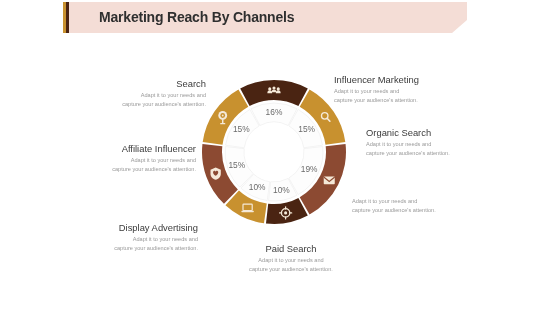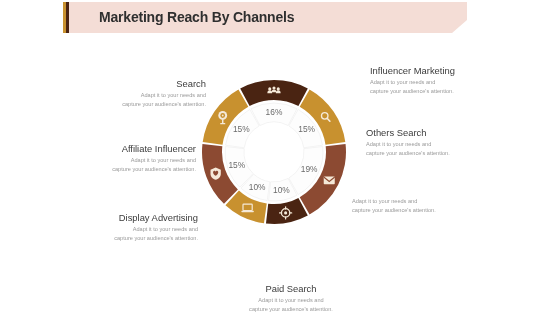--- a/index.html
+++ b/index.html
@@ -90,23 +90,23 @@
     font-size: 5.6px;
     color: #9a9a9a;
     line-height: 1.62;
   }
   .align-right { text-align: right; }
   .align-left  { text-align: left;  }
   .align-center{ text-align: center;}
 
   .co-others      { left: 56px;  top: 78px;  }
   .co-affiliate   { left: 46px;  top: 143px; }
-  .co-display     { left: 48px;  top: 212px; }
-  .co-paid        { left: 216px; top: 243px; margin-top: 40px; }
-  .co-influencer  { left: 334px; top: 65px; margin-left: 36px;  }
+  .co-display     { left: 48px;  top: 222px; }
+  .co-paid        { left: 216px; top: 243px; }
+  .co-influencer  { left: 334px; top: 74px;  }
   .co-organic     { left: 366px; top: 127px; }
   .co-email       { left: 352px; top: 197px; }
 </style>
 </head>
 <body>
 
 <div class="title-banner">
   <div class="banner-bg"></div>
   <div class="banner-accent-outer"></div>
   <div class="banner-accent-inner"></div>
@@ -240,21 +240,21 @@
 
 <div class="callout co-influencer align-left">
   <div class="c-title">Influencer Marketing</div>
   <div class="c-desc">
     <div>Adapt it to your needs and</div>
     <div>capture your audience's attention.</div>
   </div>
 </div>
 
 <div class="callout co-organic align-left">
-  <div class="c-title">Others Search</div>
+  <div class="c-title">Organic Search</div>
   <div class="c-desc">
     <div>Adapt it to your needs and</div>
     <div>capture your audience's attention.</div>
   </div>
 </div>
 
 <div class="callout co-email align-left">
   <div class="c-desc">
     <div>Adapt it to your needs and</div>
     <div>capture your audience's attention.</div>

